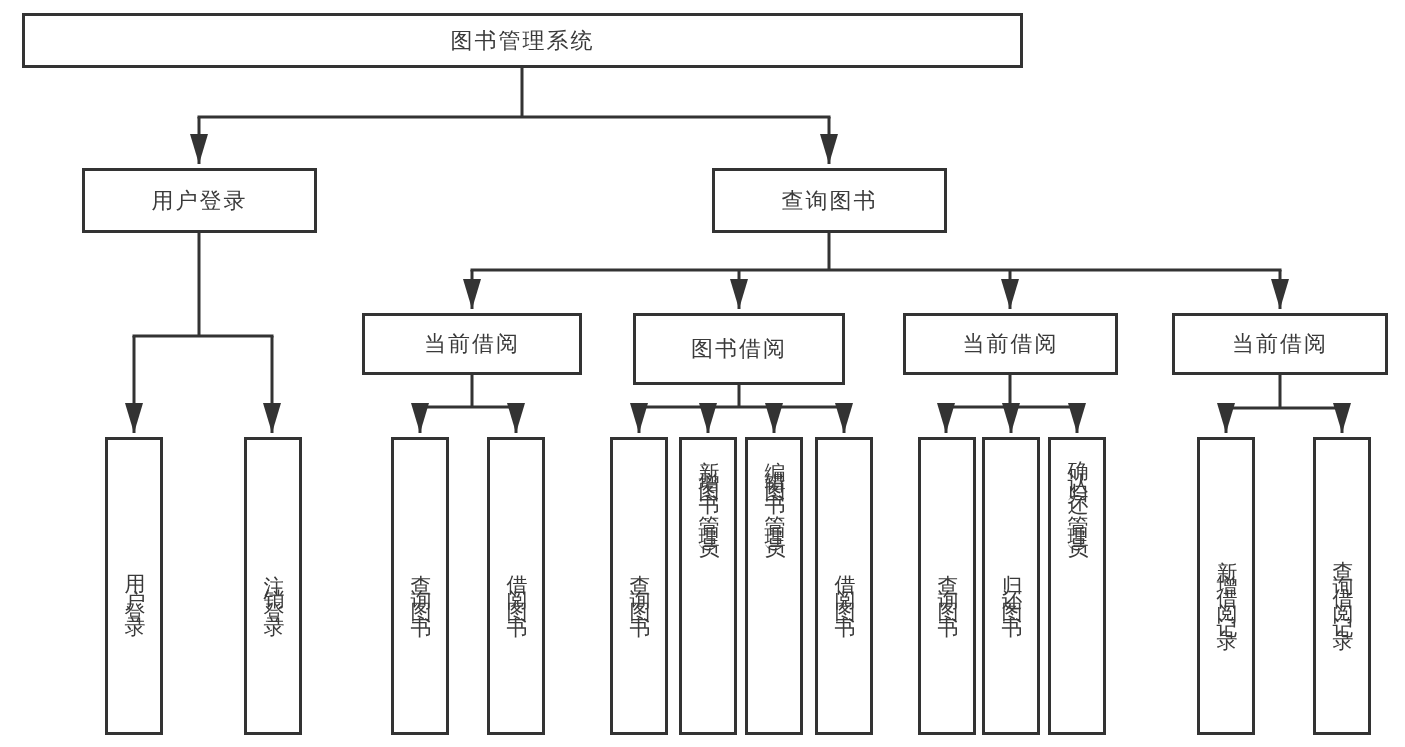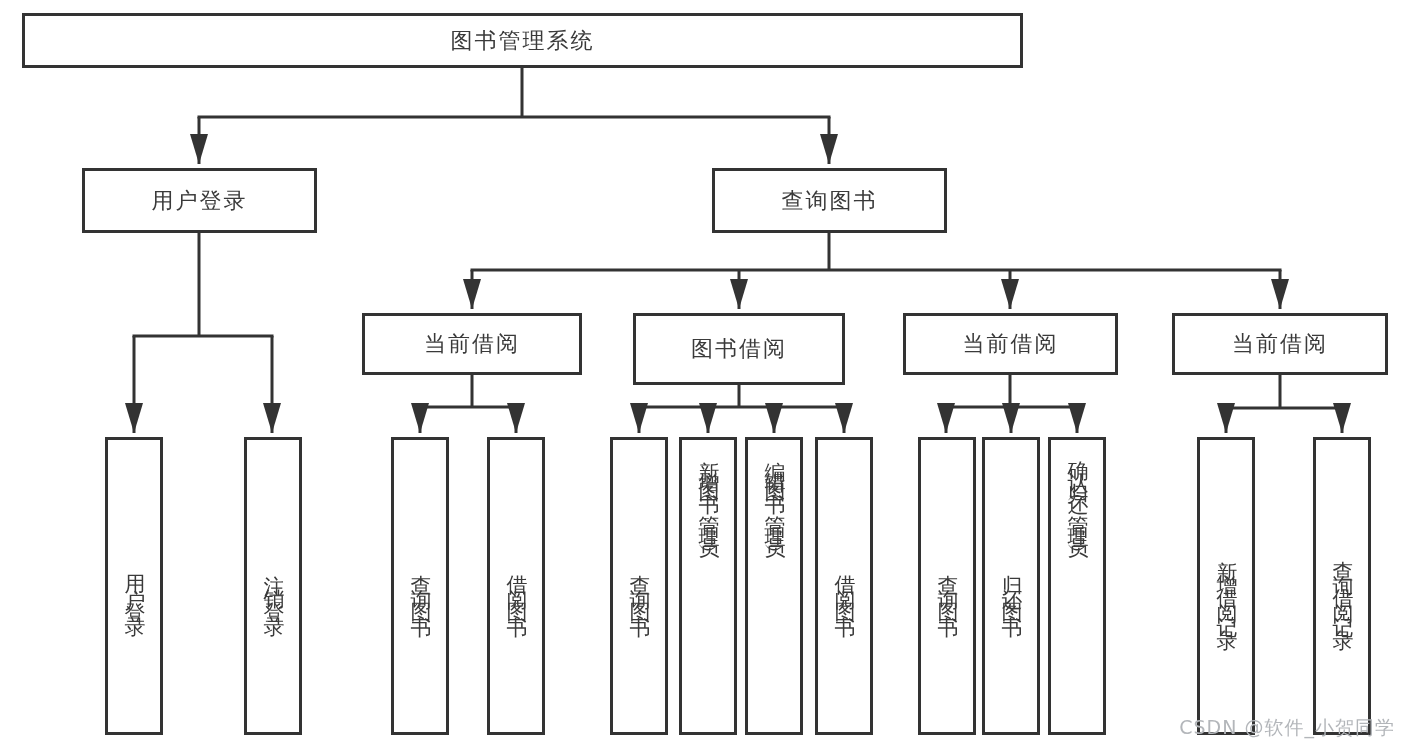--- a/index.html
+++ b/index.html
@@ -135,15 +135,14 @@
   <div class="node leaf long" style="left:745px;top:437px;width:58px;height:298px">编辑图书（管理员）</div>
   <div class="node leaf" style="left:815px;top:437px;width:58px;height:298px">借阅图书</div>
 
   <div class="node leaf" style="left:918px;top:437px;width:58px;height:298px">查询图书</div>
   <div class="node leaf" style="left:982px;top:437px;width:58px;height:298px">归还图书</div>
   <div class="node leaf long" style="left:1048px;top:437px;width:58px;height:298px">确认归还（管理员）</div>
 
   <div class="node leaf" style="left:1197px;top:437px;width:58px;height:298px">新增借阅记录</div>
   <div class="node leaf" style="left:1313px;top:437px;width:58px;height:298px">查询借阅记录</div>
 
-  <div class="watermark">CSDN @软件_小贺同学</div>
 
 </div>
 
 </body></html>

